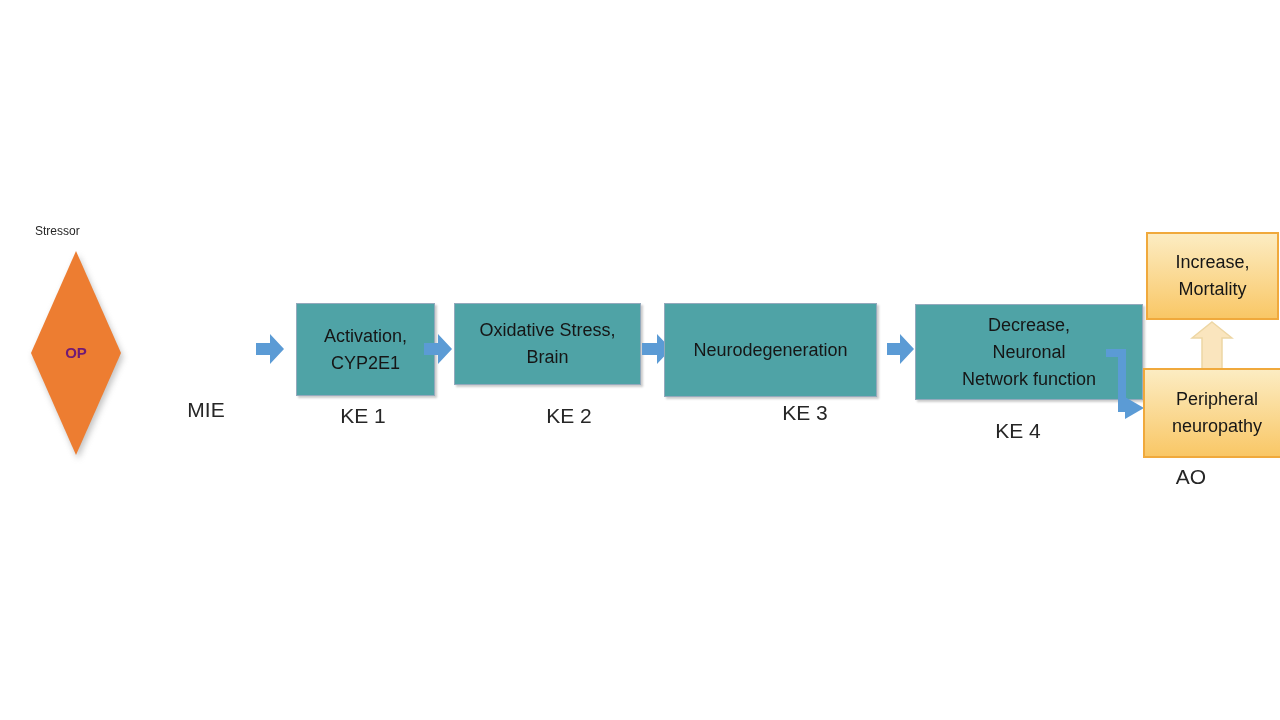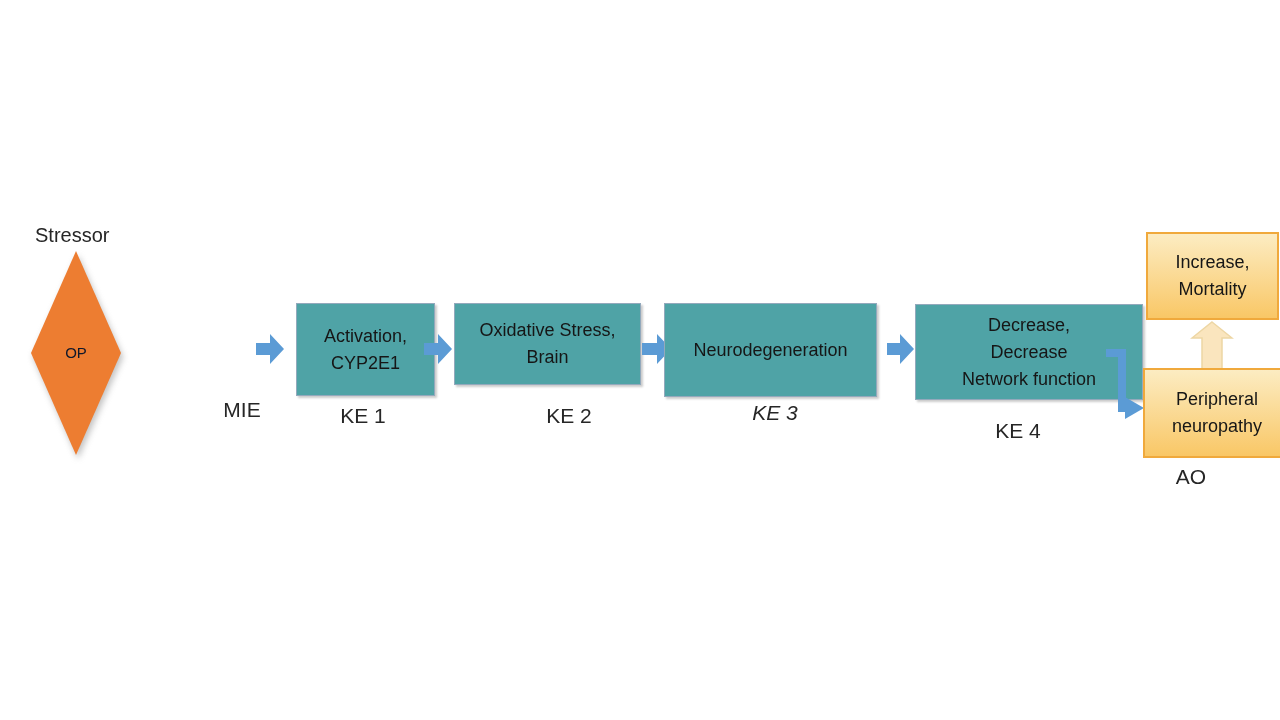--- a/index.html
+++ b/index.html
@@ -5,34 +5,34 @@
   html,body { margin:0; padding:0; background:#ffffff; }
   #canvas {
     position:relative; width:1280px; height:720px;
     background:#ffffff; overflow:hidden;
     font-family:"Liberation Sans", sans-serif;
     color:var(--text-dark,#1f1f1f);
   }
   .abs { position:absolute; }
 
   
-  .side-label { font-size:20px; color:#262626; white-space:nowrap; }
+  .side-label { font-size:12px; color:#262626; white-space:nowrap; }
 
   
   #diamond-wrap { left:31px; top:251px; width:90px; height:204px;
     filter:drop-shadow(2px 4px 3px rgba(120,120,120,.45)); }
   #diamond {
     width:100%; height:100%;
     background:var(--diamond-fill,#ED7D31);
     clip-path:polygon(50% 0, 100% 50%, 50% 100%, 0 50%);
     position:relative;
   }
   #diamond .op {
     position:absolute; top:50%; left:50%; transform:translate(-50%,-52%);
-    font-size:15px; font-weight:normal; color:#0f172a;text-align:right;
+    font-size:15px; font-weight:bold; color:#701a75;text-align:right;
   }
 
   
   .node {
     display:flex; flex-direction:column; align-items:center; justify-content:center;
     text-align:center; font-size:18px; line-height:27px; color:#161616;
     box-sizing:border-box;
   }
   .node-mie {
     background:var(--mie-fill,#2E75A0);
@@ -61,21 +61,21 @@
 
   <div class="abs side-label" style="left:35px; top:224px;">Stressor</div>
 
   <div class="abs" id="diamond-wrap">
     <div id="diamond">
       <span class="op">OP</span>
     </div>
   </div>
 
 
-  <div class="abs tag" style="left:206px; top:398px;margin-left:36px;">MIE</div>
+  <div class="abs tag" style="left:206px; top:398px;">MIE</div>
 
   <svg class="abs" style="left:256px; top:334px;" width="29" height="30" viewBox="0 0 29 30">
     <polygon points="0,9 14,9 14,0 28,15 14,30 14,21 0,21" style="fill:var(--arrow-blue,#5B9BD5)"></polygon>
   </svg>
 
   <div class="abs node node-ke" style="left:296px; top:303px; width:139px; height:93px;">
     <div>Activation,</div>
     <div>CYP2E1</div>
   </div>
   <div class="abs tag" style="left:363px; top:404px;">KE 1</div>
@@ -90,29 +90,29 @@
   </div>
   <div class="abs tag" style="left:569px; top:404px;">KE 2</div>
 
   <svg class="abs" style="left:642px; top:334px;" width="30" height="30" viewBox="0 0 30 30">
     <polygon points="0,9 15,9 15,0 29,15 15,30 15,21 0,21" style="fill:var(--arrow-blue,#5B9BD5)"></polygon>
   </svg>
 
   <div class="abs node node-ke" style="left:664px; top:303px; width:213px; height:94px;">
     <div>Neurodegeneration</div>
   </div>
-  <div class="abs tag" style="left:775px; top:401px;font-style:italic;">KE 3</div>
+  <div class="abs tag" style="left:805px; top:401px;">KE 3</div>
 
   <svg class="abs" style="left:887px; top:334px;" width="28" height="30" viewBox="0 0 28 30">
     <polygon points="0,9 13,9 13,0 27,15 13,30 13,21 0,21" style="fill:var(--arrow-blue,#5B9BD5)"></polygon>
   </svg>
 
   <div class="abs node node-ke" style="left:915px; top:304px; width:228px; height:96px;">
     <div>Decrease,</div>
-    <div>Decrease</div>
+    <div>Neuronal</div>
     <div>Network function</div>
   </div>
   <div class="abs tag" style="left:1018px; top:403px;margin-top:16px;">KE 4</div>
 
   <svg class="abs" style="left:1106px; top:340px;" width="42" height="84" viewBox="0 0 42 84">
     <path d="M0 13 H16 V68 H20" style="fill:none; stroke:var(--arrow-blue,#5B9BD5); stroke-width:8;"></path>
     <polygon points="19,57 19,79 38,68" style="fill:var(--arrow-blue,#5B9BD5)"></polygon>
   </svg>
 
   <div class="abs node node-ao" style="left:1146px; top:232px; width:133px; height:88px;">

